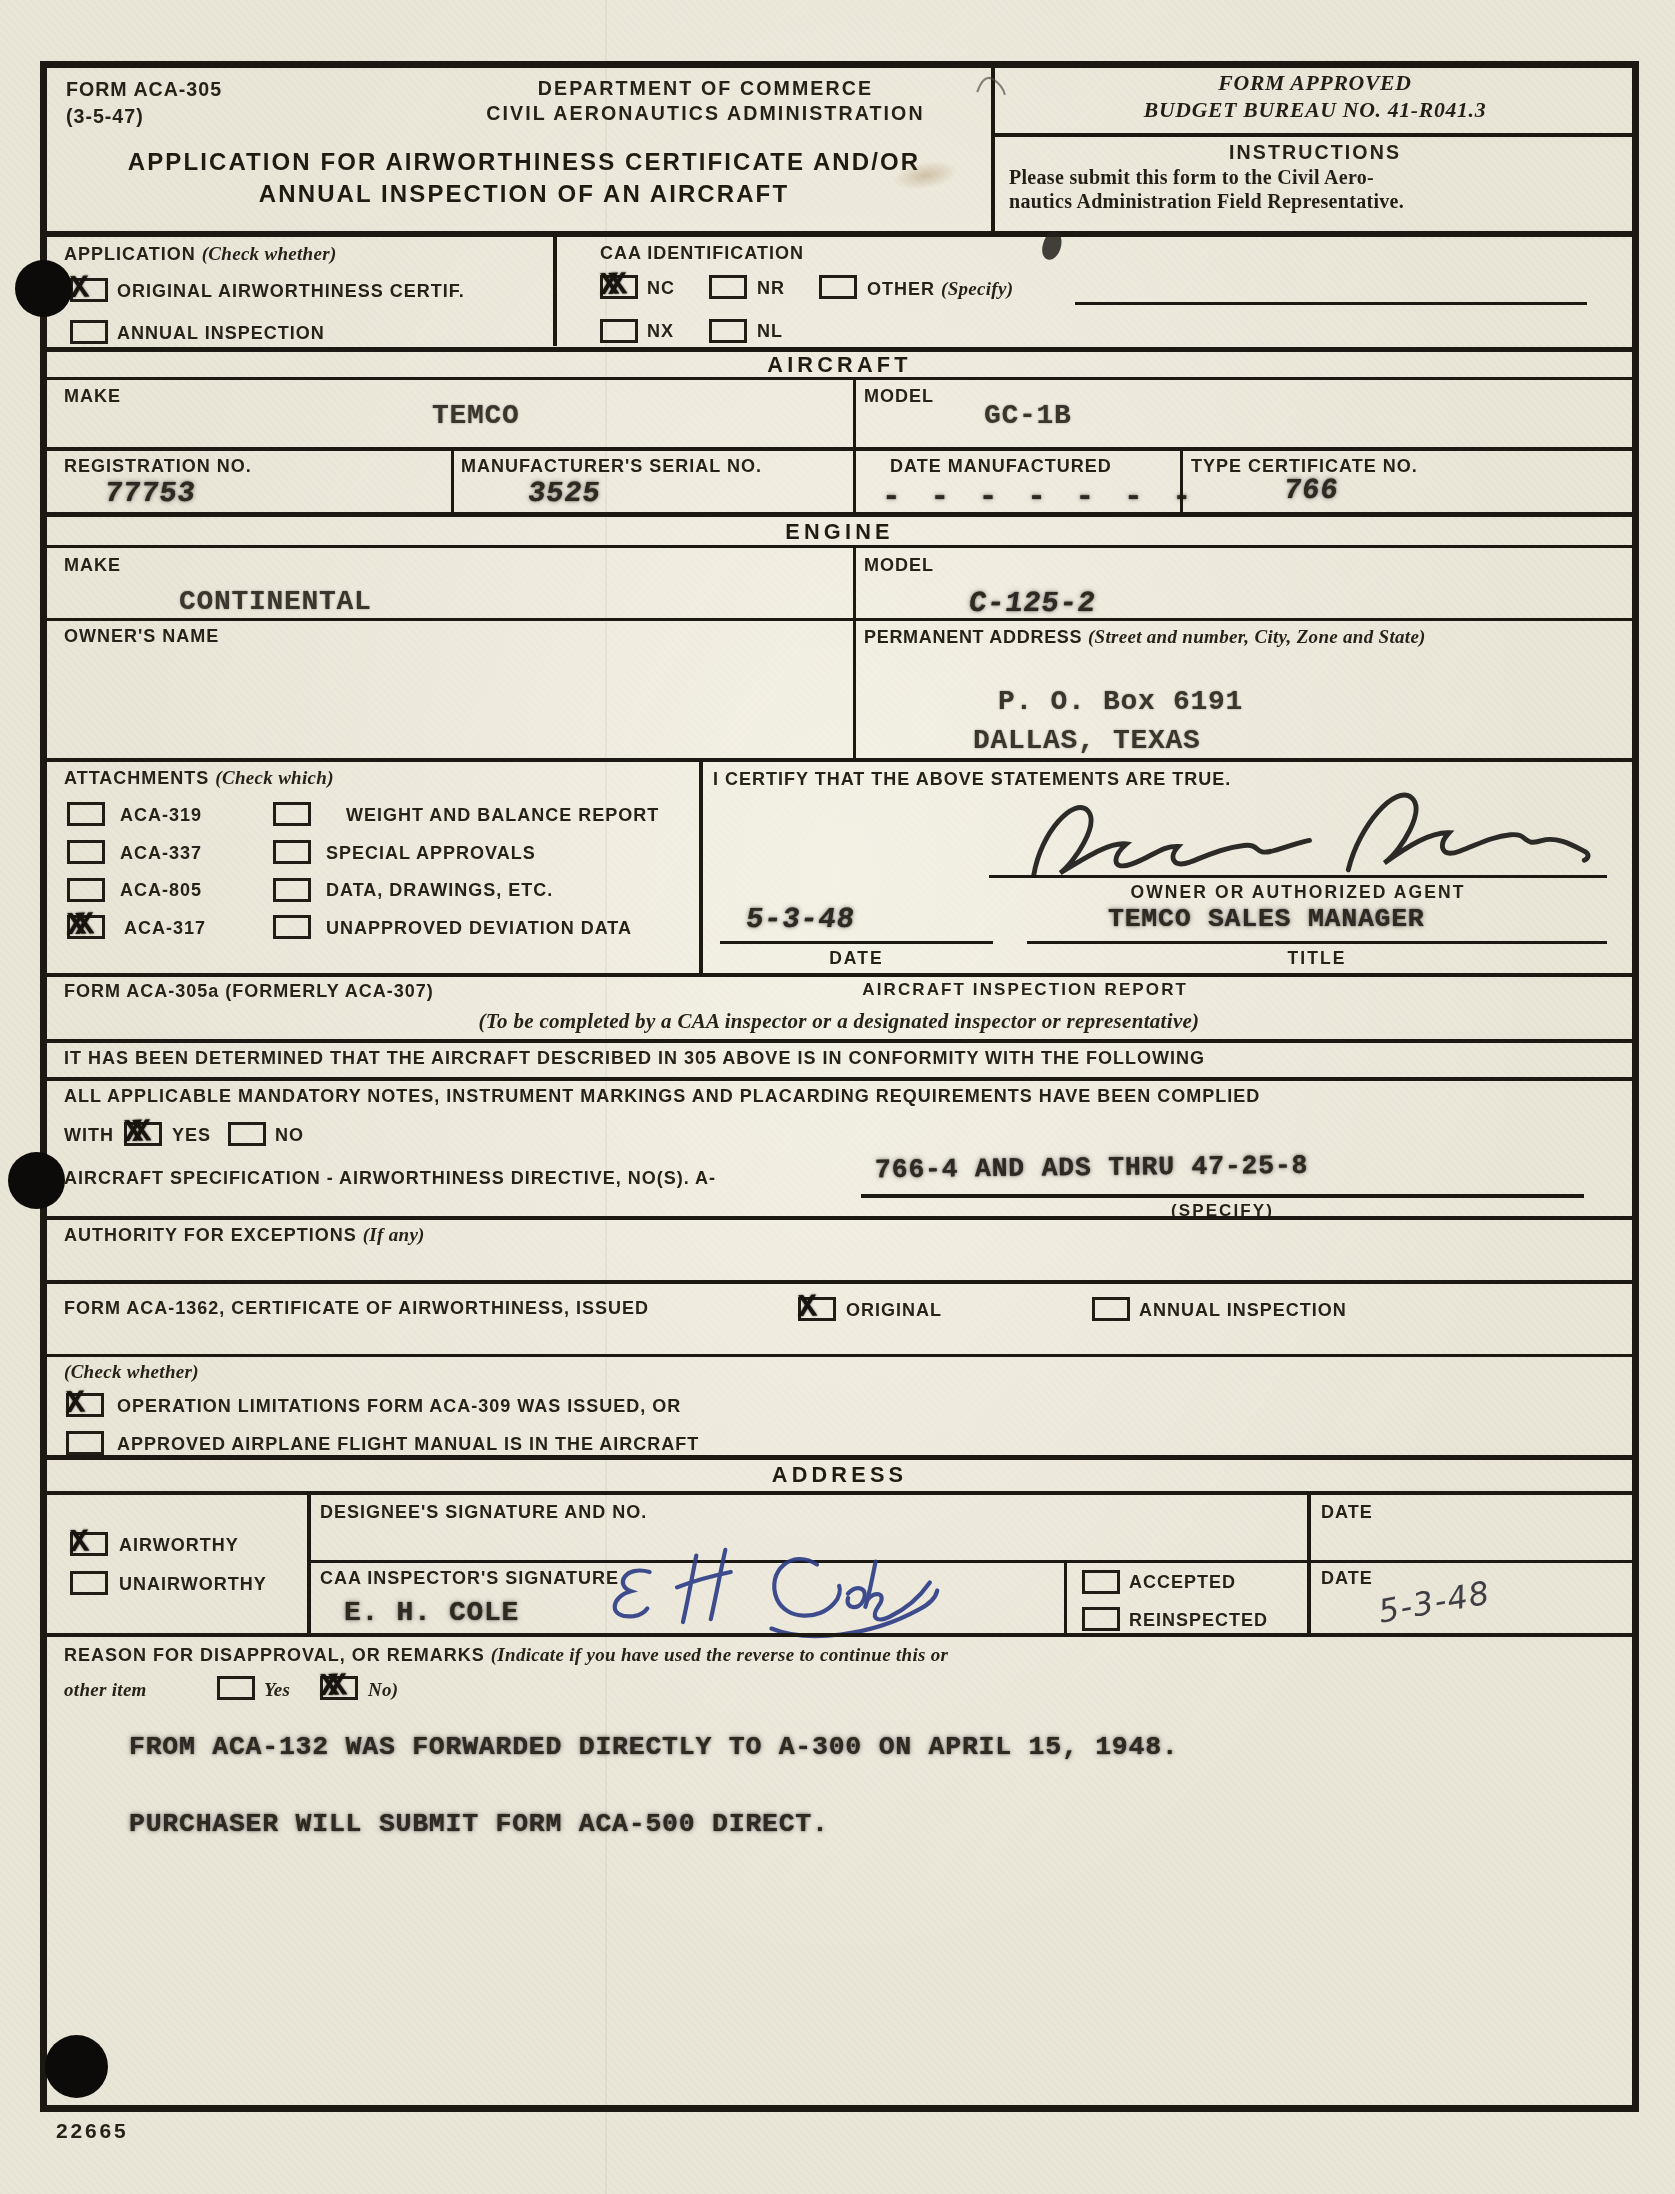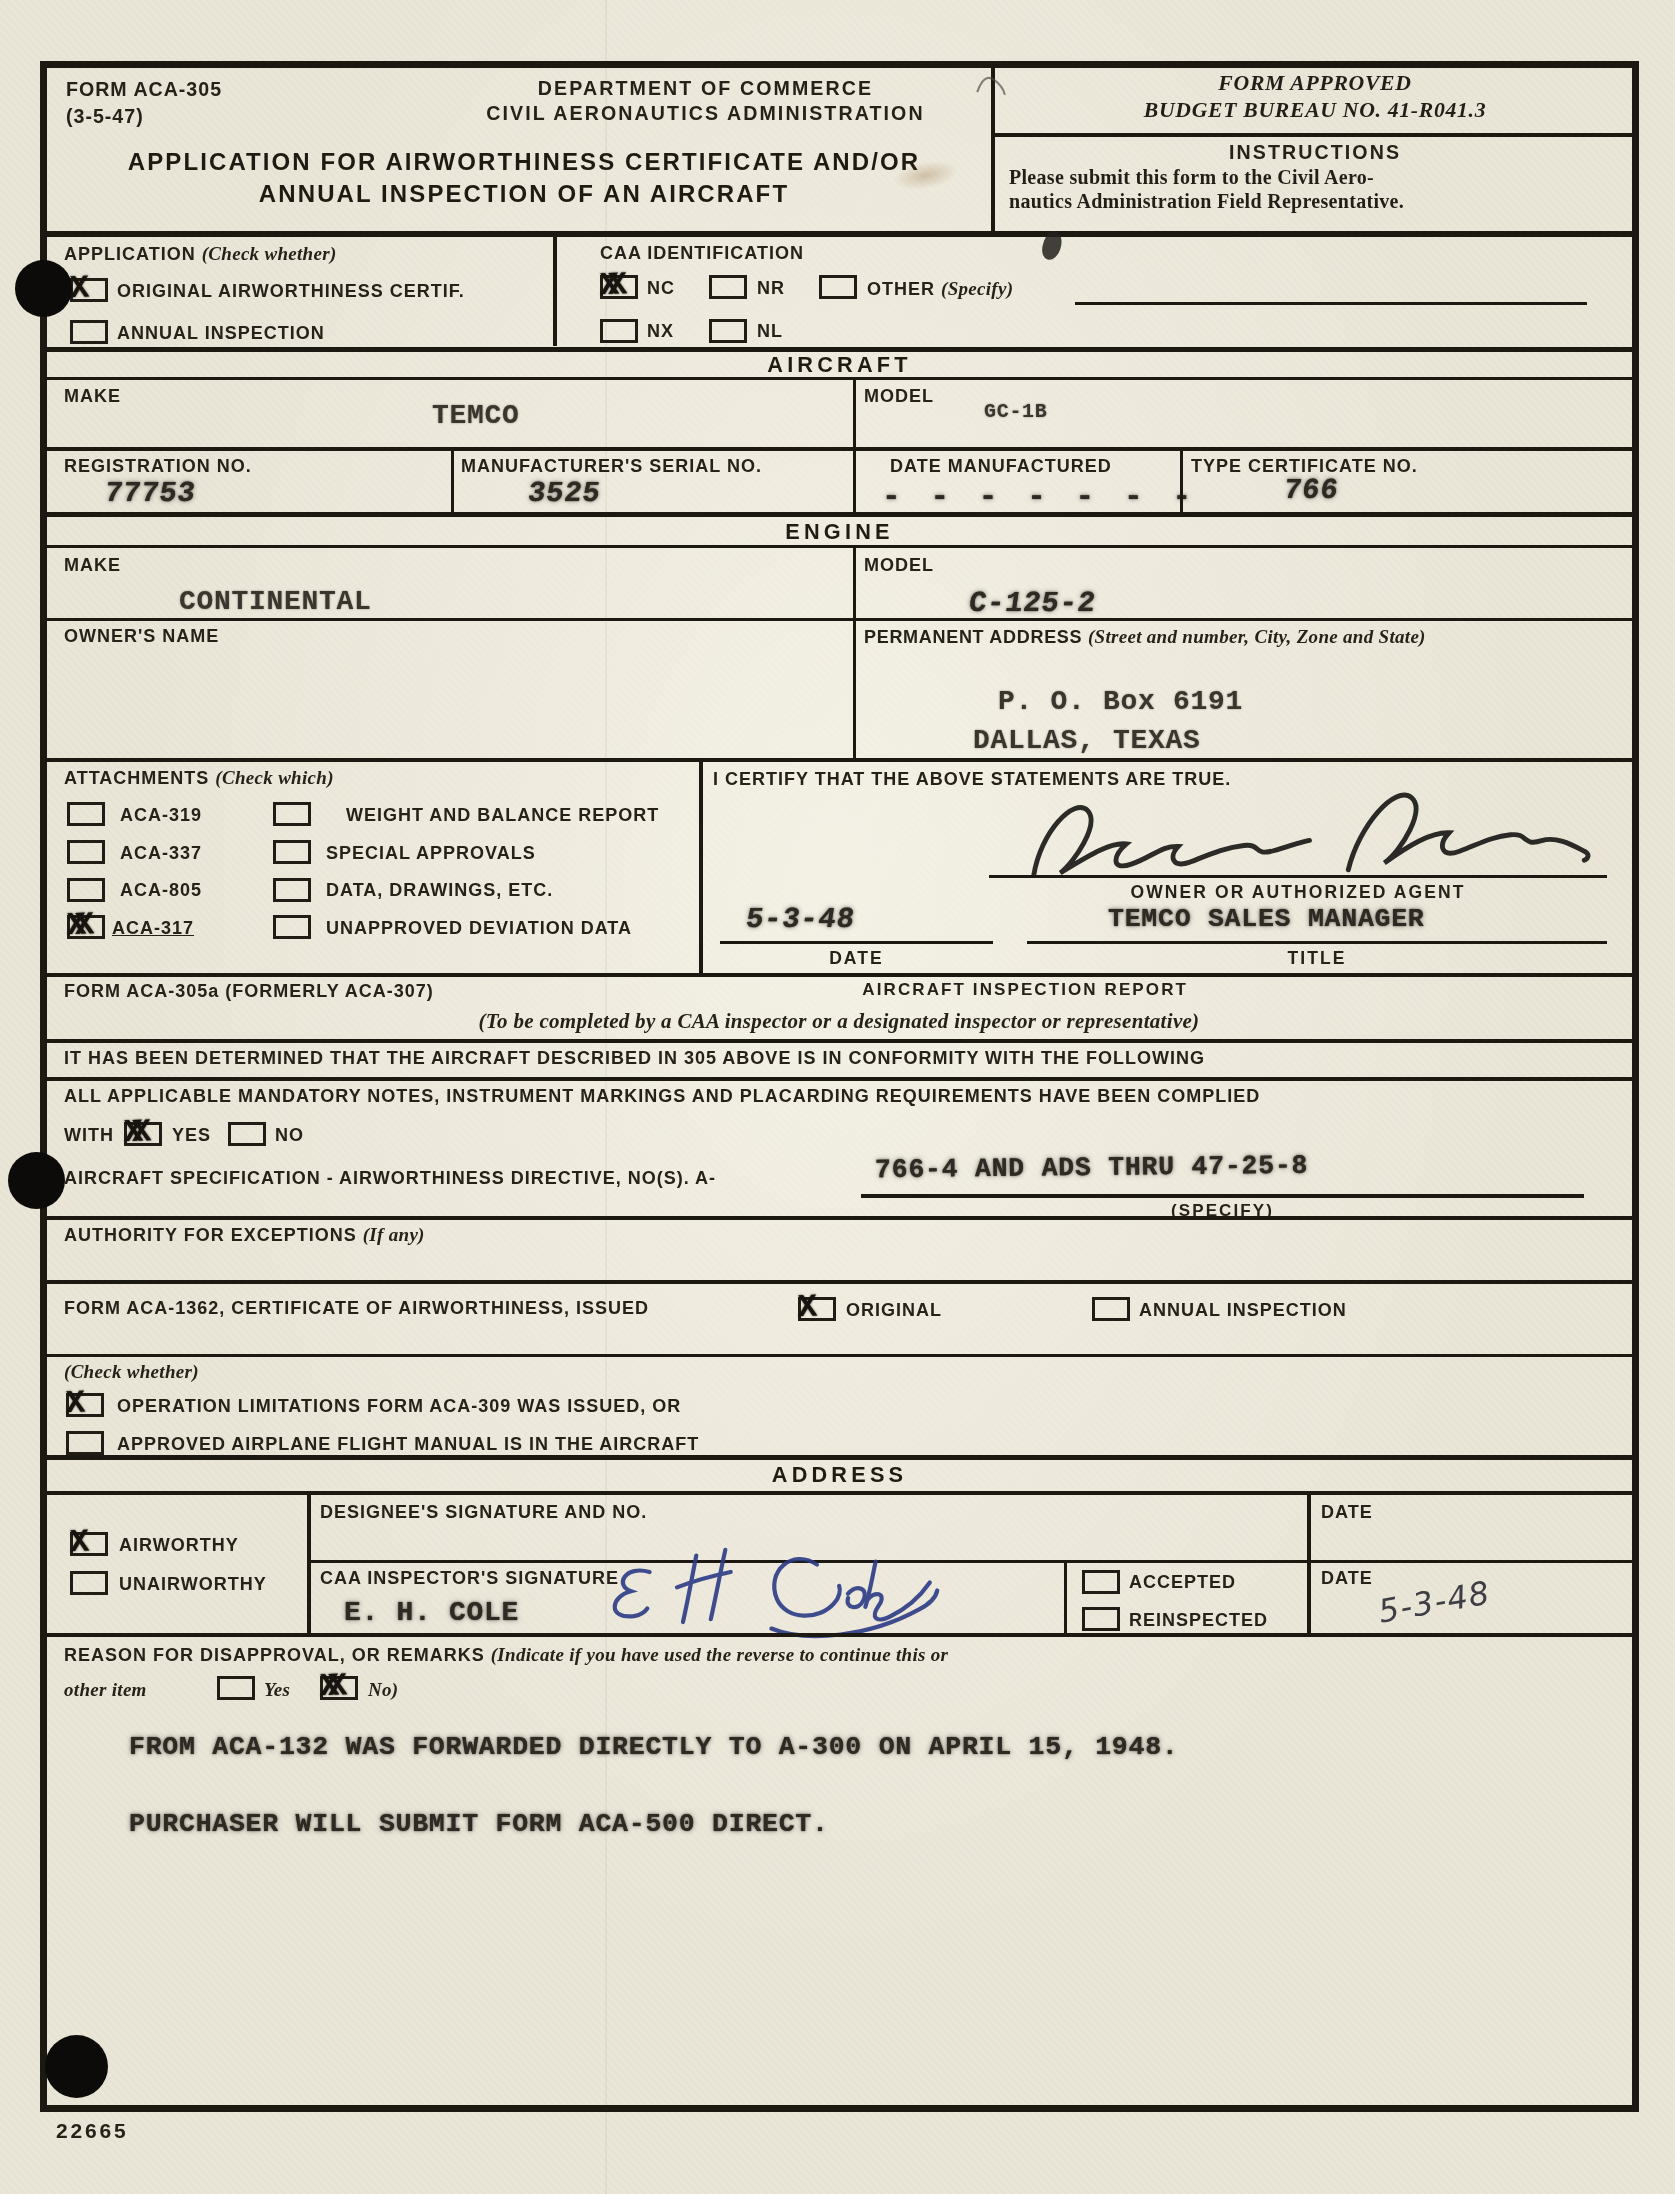--- a/index.html
+++ b/index.html
@@ -102,21 +102,21 @@
   <div class="lbl" style="left:757px;top:321px;">NL</div>
 
   <div class="hl" style="left:40px;top:347px;width:1599px;height:4.9px;"></div>
   <div class="sec" style="left:40px;top:352px;width:1599px;">AIRCRAFT</div>
   <div class="hl" style="left:40px;top:377px;width:1599px;height:2.8px;"></div>
 
   <div class="lbl" style="left:64px;top:386px;">MAKE</div>
   <div class="typed" style="left:432px;top:400px;font-size:28px;">TEMCO</div>
   <div class="vl" style="left:853px;top:379px;width:2.8px;height:68px;"></div>
   <div class="lbl" style="left:864px;top:386px;">MODEL</div>
-  <div class="typed" style="left:984px;top:400px;font-size:20px;">GC-1B</div>
+  <div class="typed" style="left:984px;top:400px;font-size:28px;">GC-1B</div>
 
   <div class="hl" style="left:40px;top:447px;width:1599px;height:3.5px;"></div>
   <div class="lbl" style="left:64px;top:456px;">REGISTRATION NO.</div>
   <div class="typed heavy" style="left:105px;top:477px;font-size:29px;transform:skewX(-8deg);">77753</div>
   <div class="vl" style="left:451px;top:451px;width:2.8px;height:61px;"></div>
   <div class="lbl" style="left:461px;top:456px;">MANUFACTURER'S SERIAL NO.</div>
   <div class="typed heavy" style="left:528px;top:477px;font-size:29px;transform:skewX(-8deg);">3525</div>
   <div class="vl" style="left:853px;top:451px;width:2.8px;height:61px;"></div>
   <div class="lbl" style="left:864px;top:456px;margin-left:26px;">DATE MANUFACTURED</div>
   <div class="typed heavy" style="left:882px;top:479px;font-size:31px;letter-spacing:5.6px;">- - - - - - -</div>
@@ -158,21 +158,21 @@
       <i class="mk"></i>
     </span>
   <div class="lbl" style="left:120px;top:843px;">ACA-337</div>
   <span class="cb" style="left:67px;top:878px;">
       <i class="mk"></i>
     </span>
   <div class="lbl" style="left:120px;top:880px;">ACA-805</div>
   <span class="cb" style="left:67px;top:915px;">
       <i class="mk">XX</i>
     </span>
-  <div class="lbl" style="left:112px;top:918px;text-decoration:underline;">ACA-317</div>
+  <div class="lbl" style="left:124px;top:918px;">ACA-317</div>
 
   <span class="cb" style="left:273px;top:802px;">
       <i class="mk"></i>
     </span>
   <div class="lbl" style="left:326px;top:805px;margin-left:20px;">WEIGHT AND BALANCE REPORT</div>
   <span class="cb" style="left:273px;top:840px;">
       <i class="mk"></i>
     </span>
   <div class="lbl" style="left:326px;top:843px;">SPECIAL APPROVALS</div>
   <span class="cb" style="left:273px;top:878px;">

